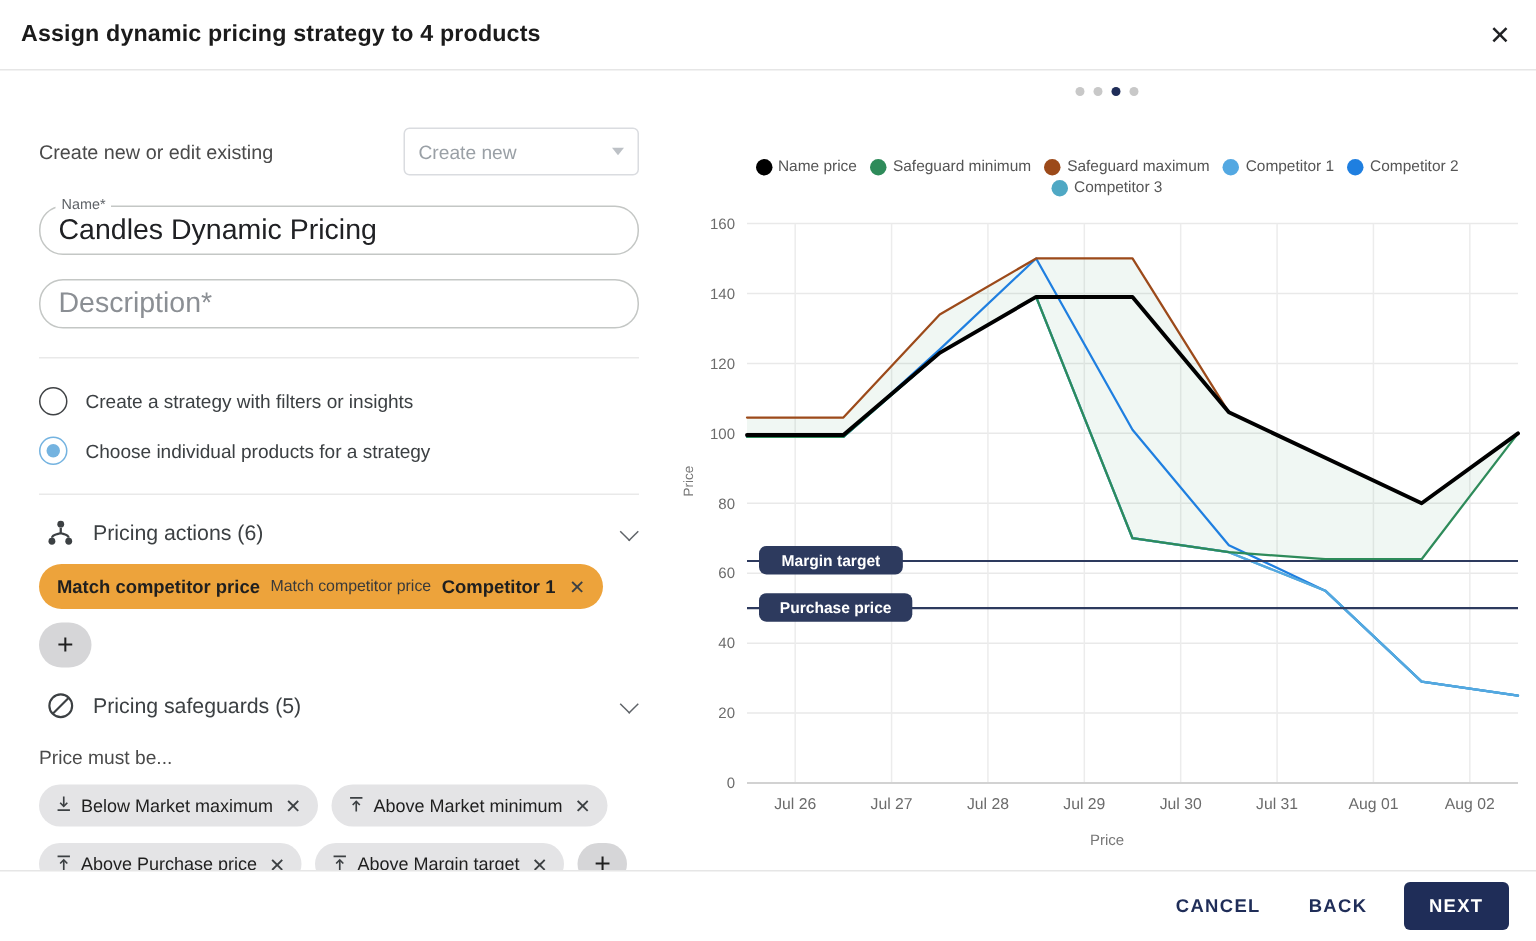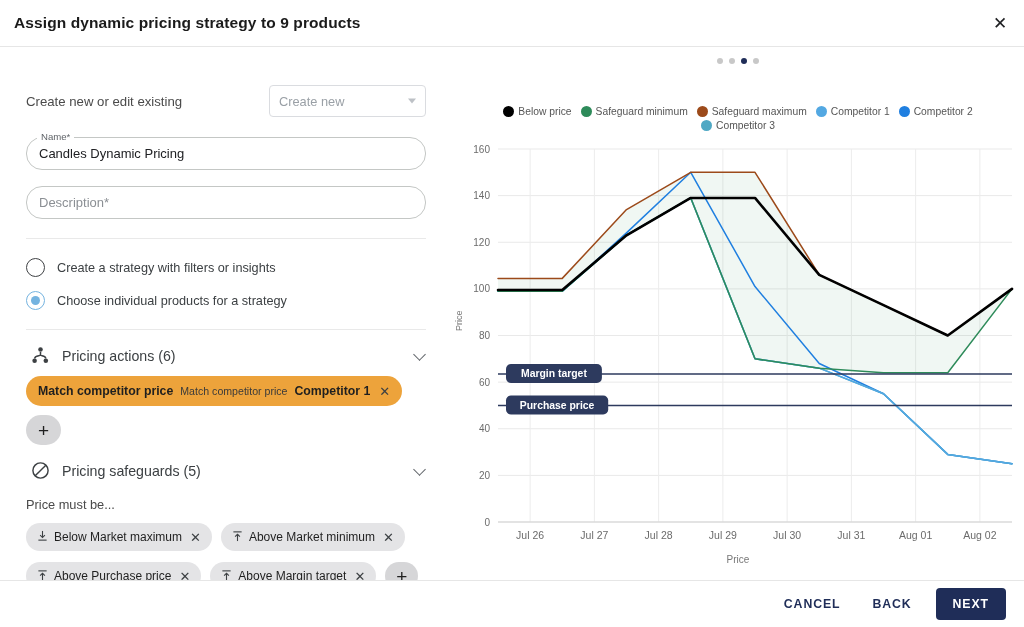--- a/index.html
+++ b/index.html
@@ -56,21 +56,21 @@
     position:relative; margin-top:16px; height:33px;
     border:1px solid #c4c7c5; border-radius:16px; background:#fff;
   }
   .field.with-legend { margin-top:20px; }
   .field-legend {
     position:absolute; top:-6px; left:10px; background:#fff;
     padding:0 4px; font-size:9.6px; color:#5f6368; line-height:10px;
   }
   .field input {
     width:100%; height:100%; border:none; outline:none; background:transparent;
-    padding:0 12px; font-size:13px; color:#202124;
+    padding:0 12px; font-size:19px; color:#202124;
     font-family:"Liberation Sans", sans-serif;
   }
   .field input::placeholder { color:#8b8f94; }
 
   .hr { border:none; border-top:1px solid #e9e9e9; margin:19px 0 0 0; }
 
   
   .radio-row { display:flex; align-items:center; margin-top:14px; cursor:pointer; }
   .radio-row.first { margin-top:19px; }
   .radio-outer {
@@ -165,21 +165,21 @@
     background:#1f2d58; color:#fff; border:none; border-radius:4px;
     font-family:"Liberation Sans", sans-serif;
     font-size:12.3px; font-weight:bold; letter-spacing:0.9px;
     padding:9px 17px; cursor:pointer;
   }
 </style>
 </head>
 <body>
 
 <div id="header">
-  <div id="header-title">Assign dynamic pricing strategy to 9 products</div>
+  <div id="header-title">Assign dynamic pricing strategy to 4 products</div>
   <button id="close-btn">✕</button>
 </div>
 
 <div id="content">
 
   <div id="left-pane">
 
     <div class="row-create">
       <span class="label-create">Create new or edit existing</span>
       <div class="select-box">
@@ -313,21 +313,21 @@
     <div id="dots">
       <span class="dot"></span>
       <span class="dot"></span>
       <span class="dot active"></span>
       <span class="dot"></span>
     </div>
 
     <div id="legend">
         <span class="legend-item">
           <span class="legend-swatch" style="background: rgb(0, 0, 0);"></span>
-          <span>Below price</span>
+          <span>Name price</span>
         </span>
         <span class="legend-item">
           <span class="legend-swatch" style="background: rgb(46, 139, 90);"></span>
           <span>Safeguard minimum</span>
         </span>
         <span class="legend-item">
           <span class="legend-swatch" style="background: rgb(156, 74, 26);"></span>
           <span>Safeguard maximum</span>
         </span>
         <span class="legend-item">

